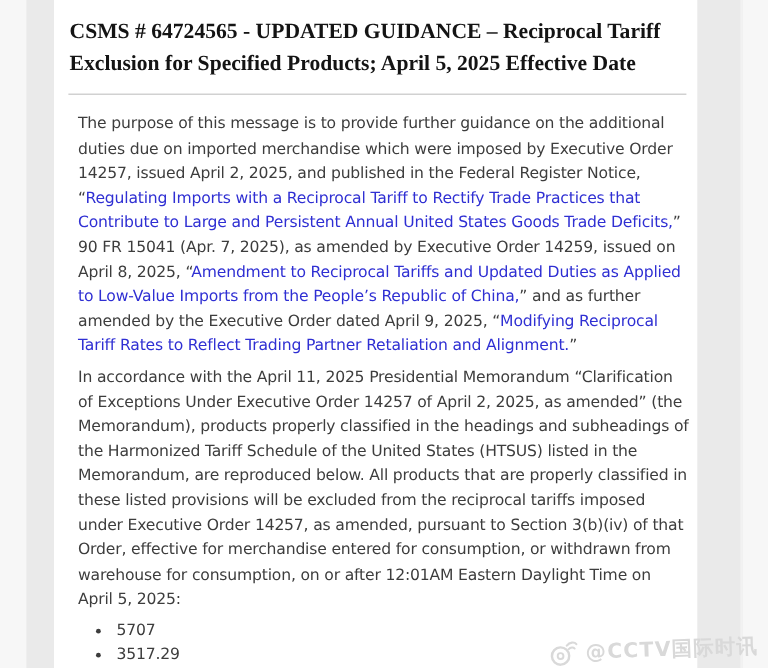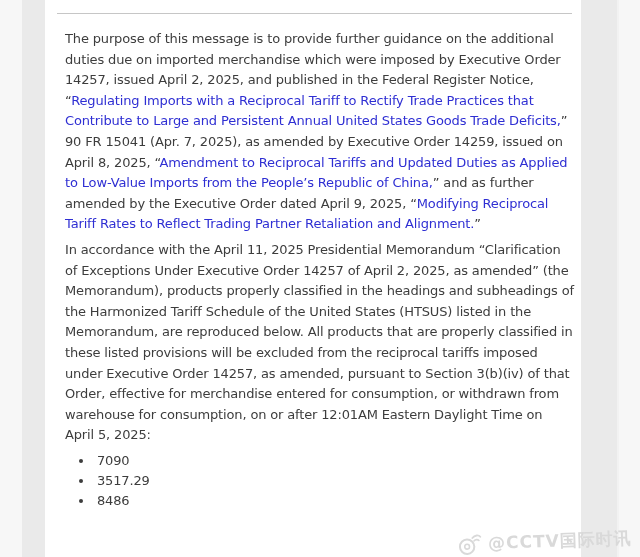--- a/index.html
+++ b/index.html
@@ -82,30 +82,31 @@
 </style>
 </head>
 <body>
 
 <div class="page">
 
   <div class="band band-left"></div>
   <div class="band band-right"></div>
 
   <div class="card">
+    <h1 class="title">CSMS # 64724565 - UPDATED GUIDANCE – Reciprocal Tariff Exclusion for Specified Products; April 5, 2025 Effective Date</h1>
 
     <div class="divider"></div>
 
     <div class="body-text">
       <div id="paragraphs">
           <p><span>The purpose of this message is to provide further guidance on the additional duties due on imported merchandise which were imposed by Executive Order 14257, issued April 2, 2025, and published in the Federal Register Notice, “</span><a class="doc-link" href="#">Regulating Imports with a Reciprocal Tariff to Rectify Trade Practices that Contribute to Large and Persistent Annual United States Goods Trade Deficits,</a><span>” 90 FR 15041 (Apr. 7, 2025), as amended by Executive Order 14259, issued on April 8, 2025, “</span><a class="doc-link" href="#">Amendment to Reciprocal Tariffs and Updated Duties as Applied to Low-Value Imports from the People’s Republic of China,</a><span>” and as further amended by the Executive Order dated April 9, 2025, “</span><a class="doc-link" href="#">Modifying Reciprocal Tariff Rates to Reflect Trading Partner Retaliation and Alignment.</a><span>”</span></p>
           <p><span>In accordance with the April 11, 2025 Presidential Memorandum “Clarification of Exceptions Under Executive Order 14257 of April 2, 2025, as amended” (the Memorandum), products properly classified in the headings and subheadings of the Harmonized Tariff Schedule of the United States (HTSUS) listed in the Memorandum, are reproduced below. All products that are properly classified in these listed provisions will be excluded from the reciprocal tariffs imposed under Executive Order 14257, as amended, pursuant to Section 3(b)(iv) of that Order, effective for merchandise entered for consumption, or withdrawn from warehouse for consumption, on or after 12:01AM Eastern Daylight Time on April 5, 2025:</span></p>
         </div>
       <ul class="hts-list" id="hts-list">
-          <li>7090</li>
+          <li>5707</li>
           <li>3517.29</li>
           <li>8486</li>
         </ul>
     </div>
   </div>
 
   <div class="watermark">
     <span>
       <svg width="26" height="22" viewBox="0 0 26 22" fill="none" xmlns="http://www.w3.org/2000/svg">
         <circle cx="10" cy="13" r="7.2" stroke="#d9d9d9" stroke-width="2"></circle>

